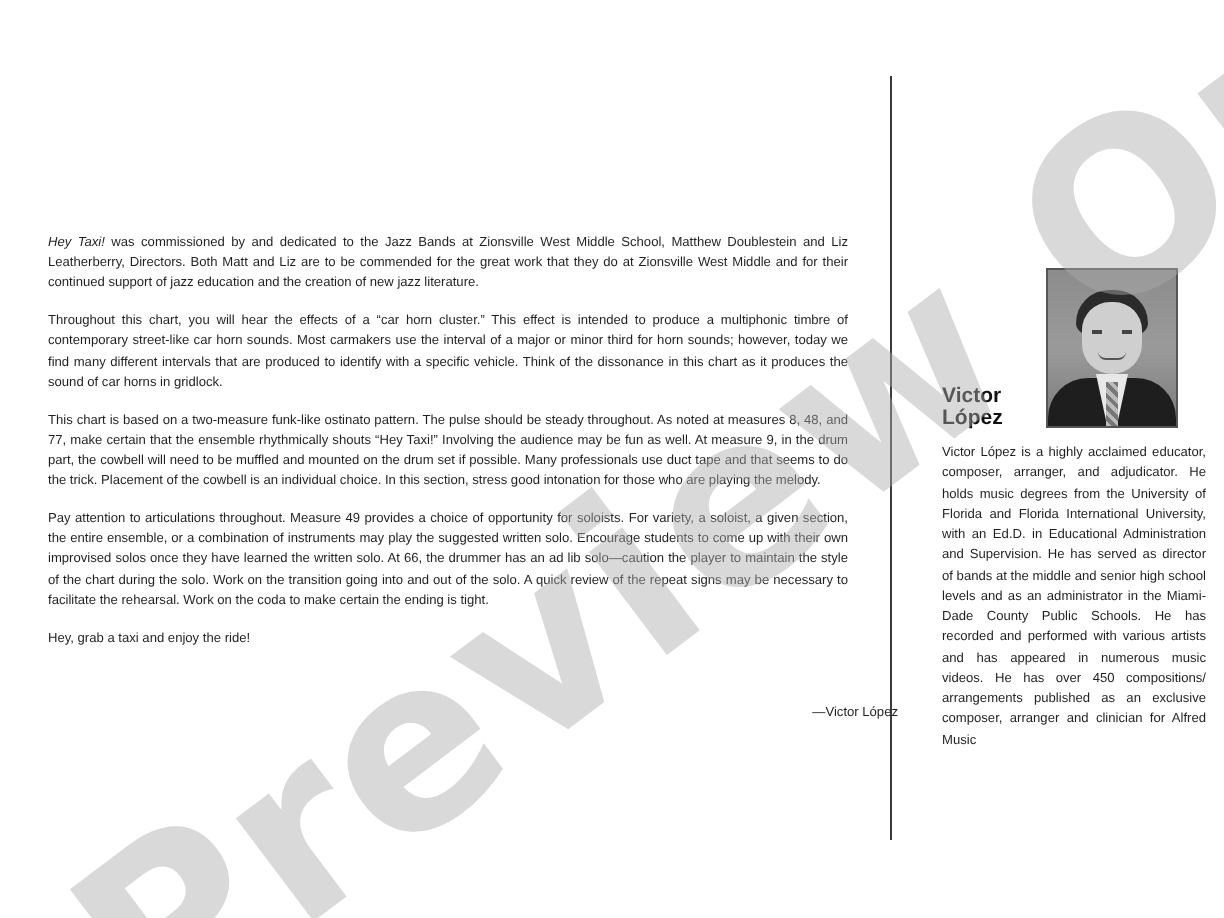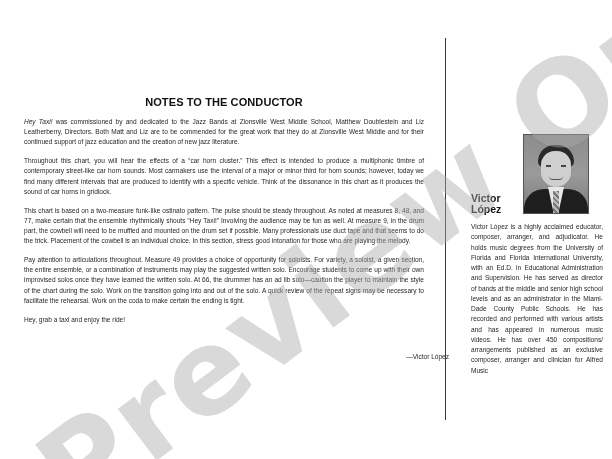--- a/index.html
+++ b/index.html
@@ -79,21 +79,20 @@
       transform: rotate(-38deg); transform-origin: left top;
       white-space: nowrap; pointer-events: none; line-height: 1;
       transform: translate(0, 260px) rotate(-37deg);
     }
   </style>
 </head>
 <body>
 
 <div class="page">
 
-  <div class="notes-title">NOTES TO THE CONDUCTOR</div>
 
   <div class="notes-body">
     <p><em>Hey Taxi!</em><span> was commissioned by and dedicated to the Jazz Bands at Zionsville West Middle School, Matthew Doublestein and Liz Leatherberry, Directors. Both Matt and Liz are to be commended for the great work that they do at Zionsville West Middle and for their continued support of jazz education and the creation of new jazz literature.</span></p>
     <p>Throughout this chart, you will hear the effects of a “car horn cluster.” This effect is intended to produce a multiphonic timbre of contemporary street-like car horn sounds. Most carmakers use the interval of a major or minor third for horn sounds; however, today we find many different intervals that are produced to identify with a specific vehicle. Think of the dissonance in this chart as it produces the sound of car horns in gridlock.</p>
     <p>This chart is based on a two-measure funk-like ostinato pattern. The pulse should be steady throughout. As noted at measures 8, 48, and 77, make certain that the ensemble rhythmically shouts “Hey Taxi!” Involving the audience may be fun as well. At measure 9, in the drum part, the cowbell will need to be muffled and mounted on the drum set if possible. Many professionals use duct tape and that seems to do the trick. Placement of the cowbell is an individual choice. In this section, stress good intonation for those who are playing the melody.</p>
     <p>Pay attention to articulations throughout. Measure 49 provides a choice of opportunity for soloists. For variety, a soloist, a given section, the entire ensemble, or a combination of instruments may play the suggested written solo. Encourage students to come up with their own improvised solos once they have learned the written solo. At 66, the drummer has an ad lib solo—caution the player to maintain the style of the chart during the solo. Work on the transition going into and out of the solo. A quick review of the repeat signs may be necessary to facilitate the rehearsal. Work on the coda to make certain the ending is tight.</p>
     <p class="last-left">Hey, grab a taxi and enjoy the ride!</p>
   </div>
 
   <div class="signature">—Victor López</div>

